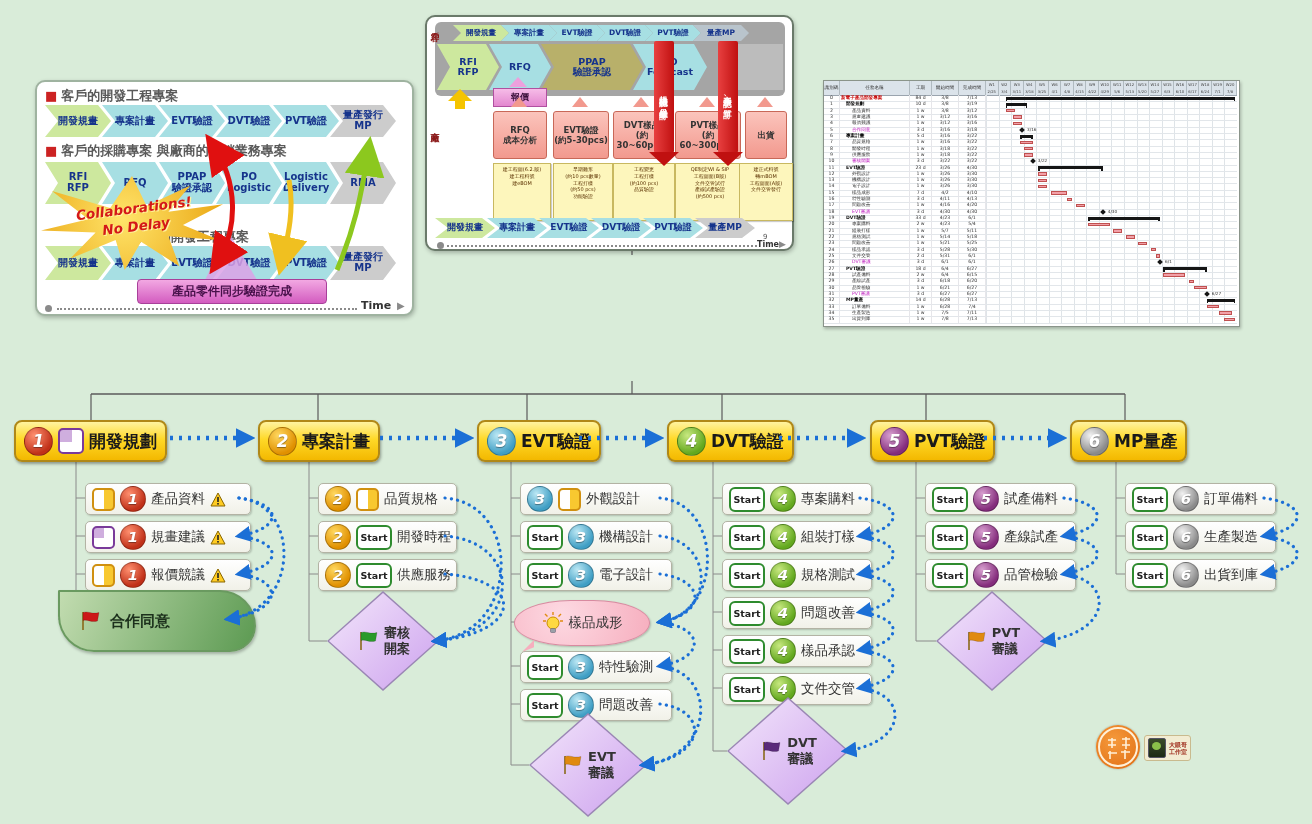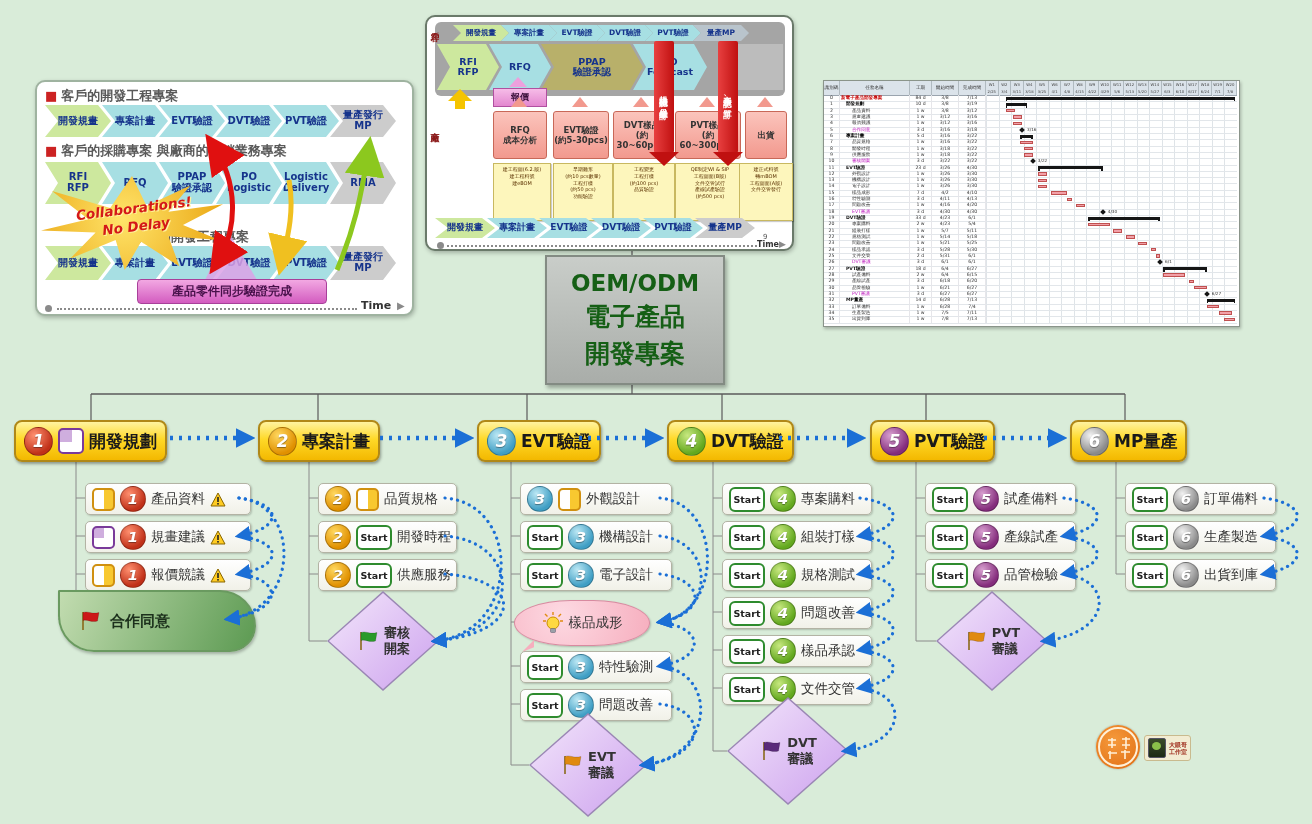--- a/index.html
+++ b/index.html
@@ -621,25 +621,20 @@
           <div class="gcell" style="width: 16px; font-size: 4.6px; line-height: 6.32px; border-right: 1px solid rgb(230, 230, 234); text-align: center; padding-left: 0px; color: rgb(51, 51, 51); font-weight: normal;">35</div>
           <div class="gcell" style="width: 70px; font-size: 4.6px; line-height: 6.32px; border-right: 1px solid rgb(230, 230, 234); text-align: left; padding-left: 12px; color: rgb(51, 51, 51); font-weight: normal;">出貨到庫</div>
           <div class="gcell" style="width: 22px; font-size: 4.6px; line-height: 6.32px; border-right: 1px solid rgb(230, 230, 234); text-align: center; padding-left: 0px; color: rgb(51, 51, 51); font-weight: normal;">1 w</div>
           <div class="gcell" style="width: 27px; font-size: 4.6px; line-height: 6.32px; border-right: 1px solid rgb(230, 230, 234); text-align: center; padding-left: 0px; color: rgb(51, 51, 51); font-weight: normal;">7/8</div>
           <div class="gcell" style="width: 27px; font-size: 4.6px; line-height: 6.32px; border-right: 1px solid rgb(230, 230, 234); text-align: center; padding-left: 0px; color: rgb(51, 51, 51); font-weight: normal;">7/13</div>
         </div>
         <div class="abs" style="left: 400.45px; top: 222.6px; width: 10.7571px; height: 3.4px; background: rgb(242, 160, 168); border: 0.5px solid rgb(192, 80, 80); box-sizing: border-box;"></div>
       </div>
     </div>
 
-  <div class="center-box" style="z-index:2;">
-    <span style="font-size:23px;">OEM/ODM</span>
-    <span style="font-size:25px;">電子產品</span>
-    <span style="font-size:25px;">開發專案</span>
-  </div>
 
   <div id="phases-layer">
       <div class="phase-header" style="left: 14px; top: 420px; z-index: 2;">
         <div class="numball" style="width: 27px; height: 27px; font-size: 16.74px; background: radial-gradient(circle at 35% 28%, rgb(255, 144, 112), rgb(192, 48, 24) 70%); border: 1px solid rgba(0, 0, 0, 0.25);">1</div>
         <div class="doc quarter" style="width: 26px; height: 26px;"></div>
         <div class="plabel">開發規劃</div>
       </div>
       <div class="item" style="left: 85px; top: 483px; width: 152px; z-index: 2;">
         <div class="doc half"></div>
         <div class="numball" style="width: 24px; height: 24px; font-size: 14.88px; background: radial-gradient(circle at 35% 28%, rgb(255, 144, 112), rgb(192, 48, 24) 70%); border: 1px solid rgba(0, 0, 0, 0.25);">1</div>

